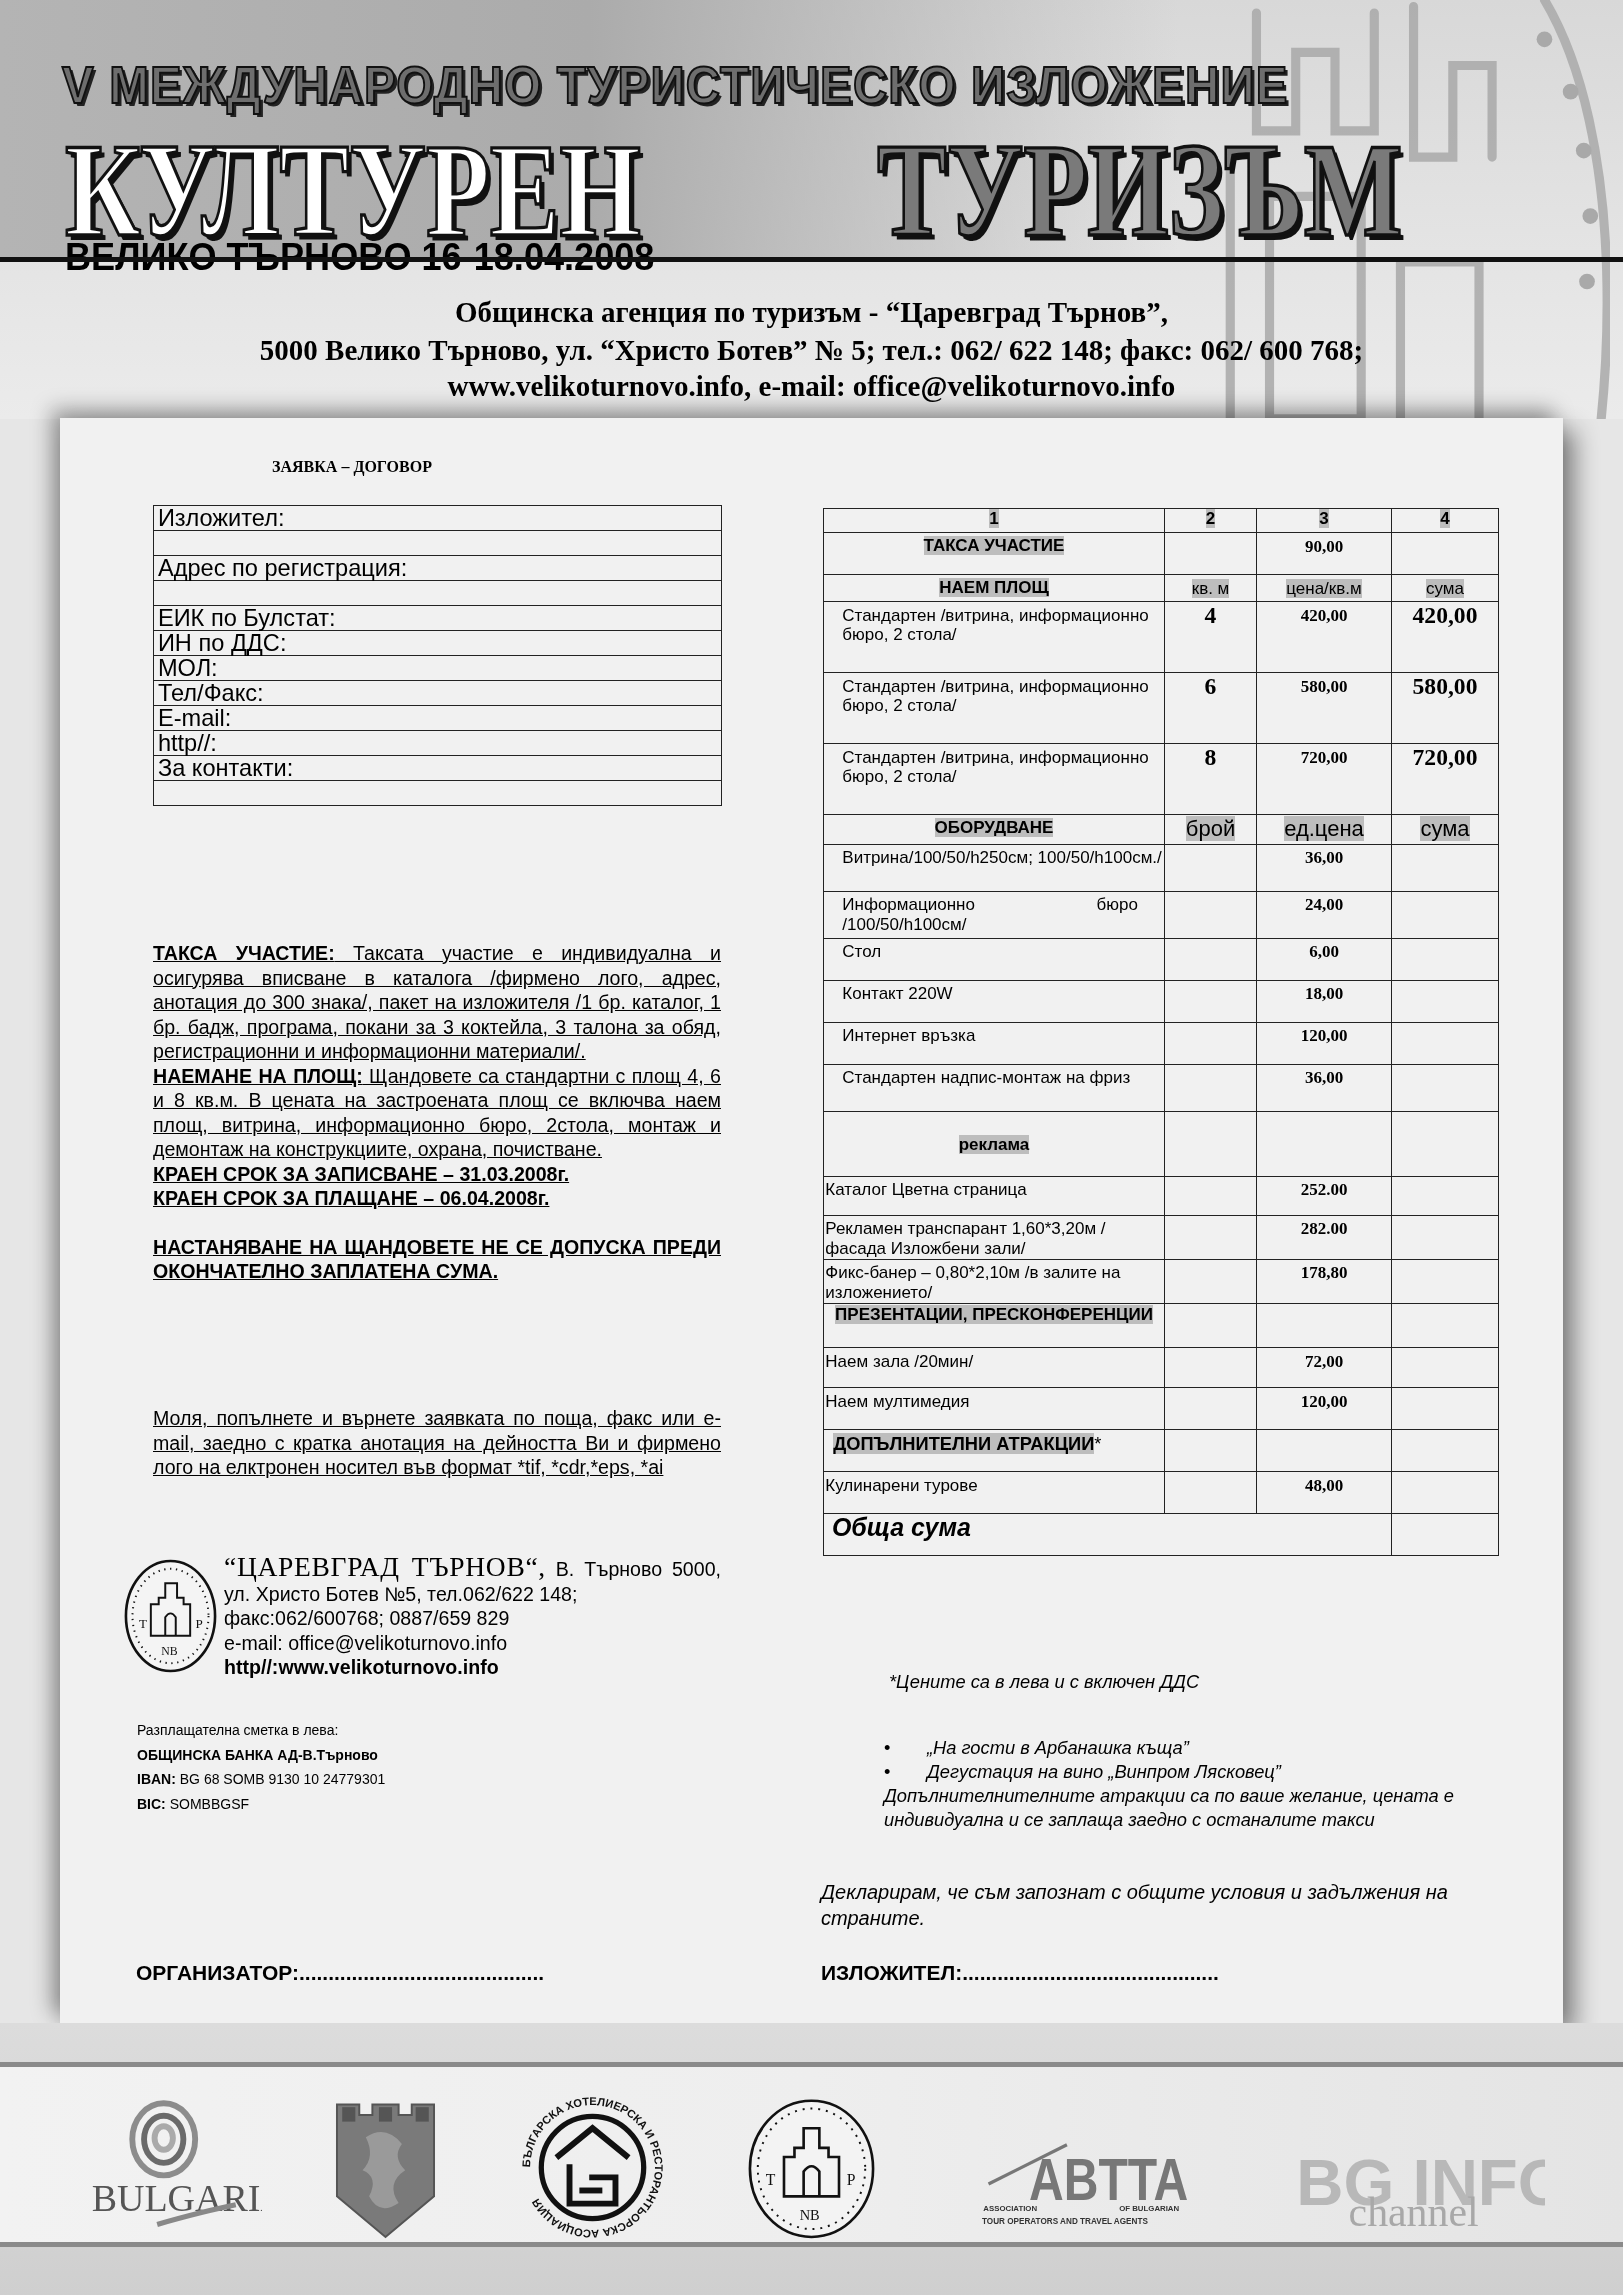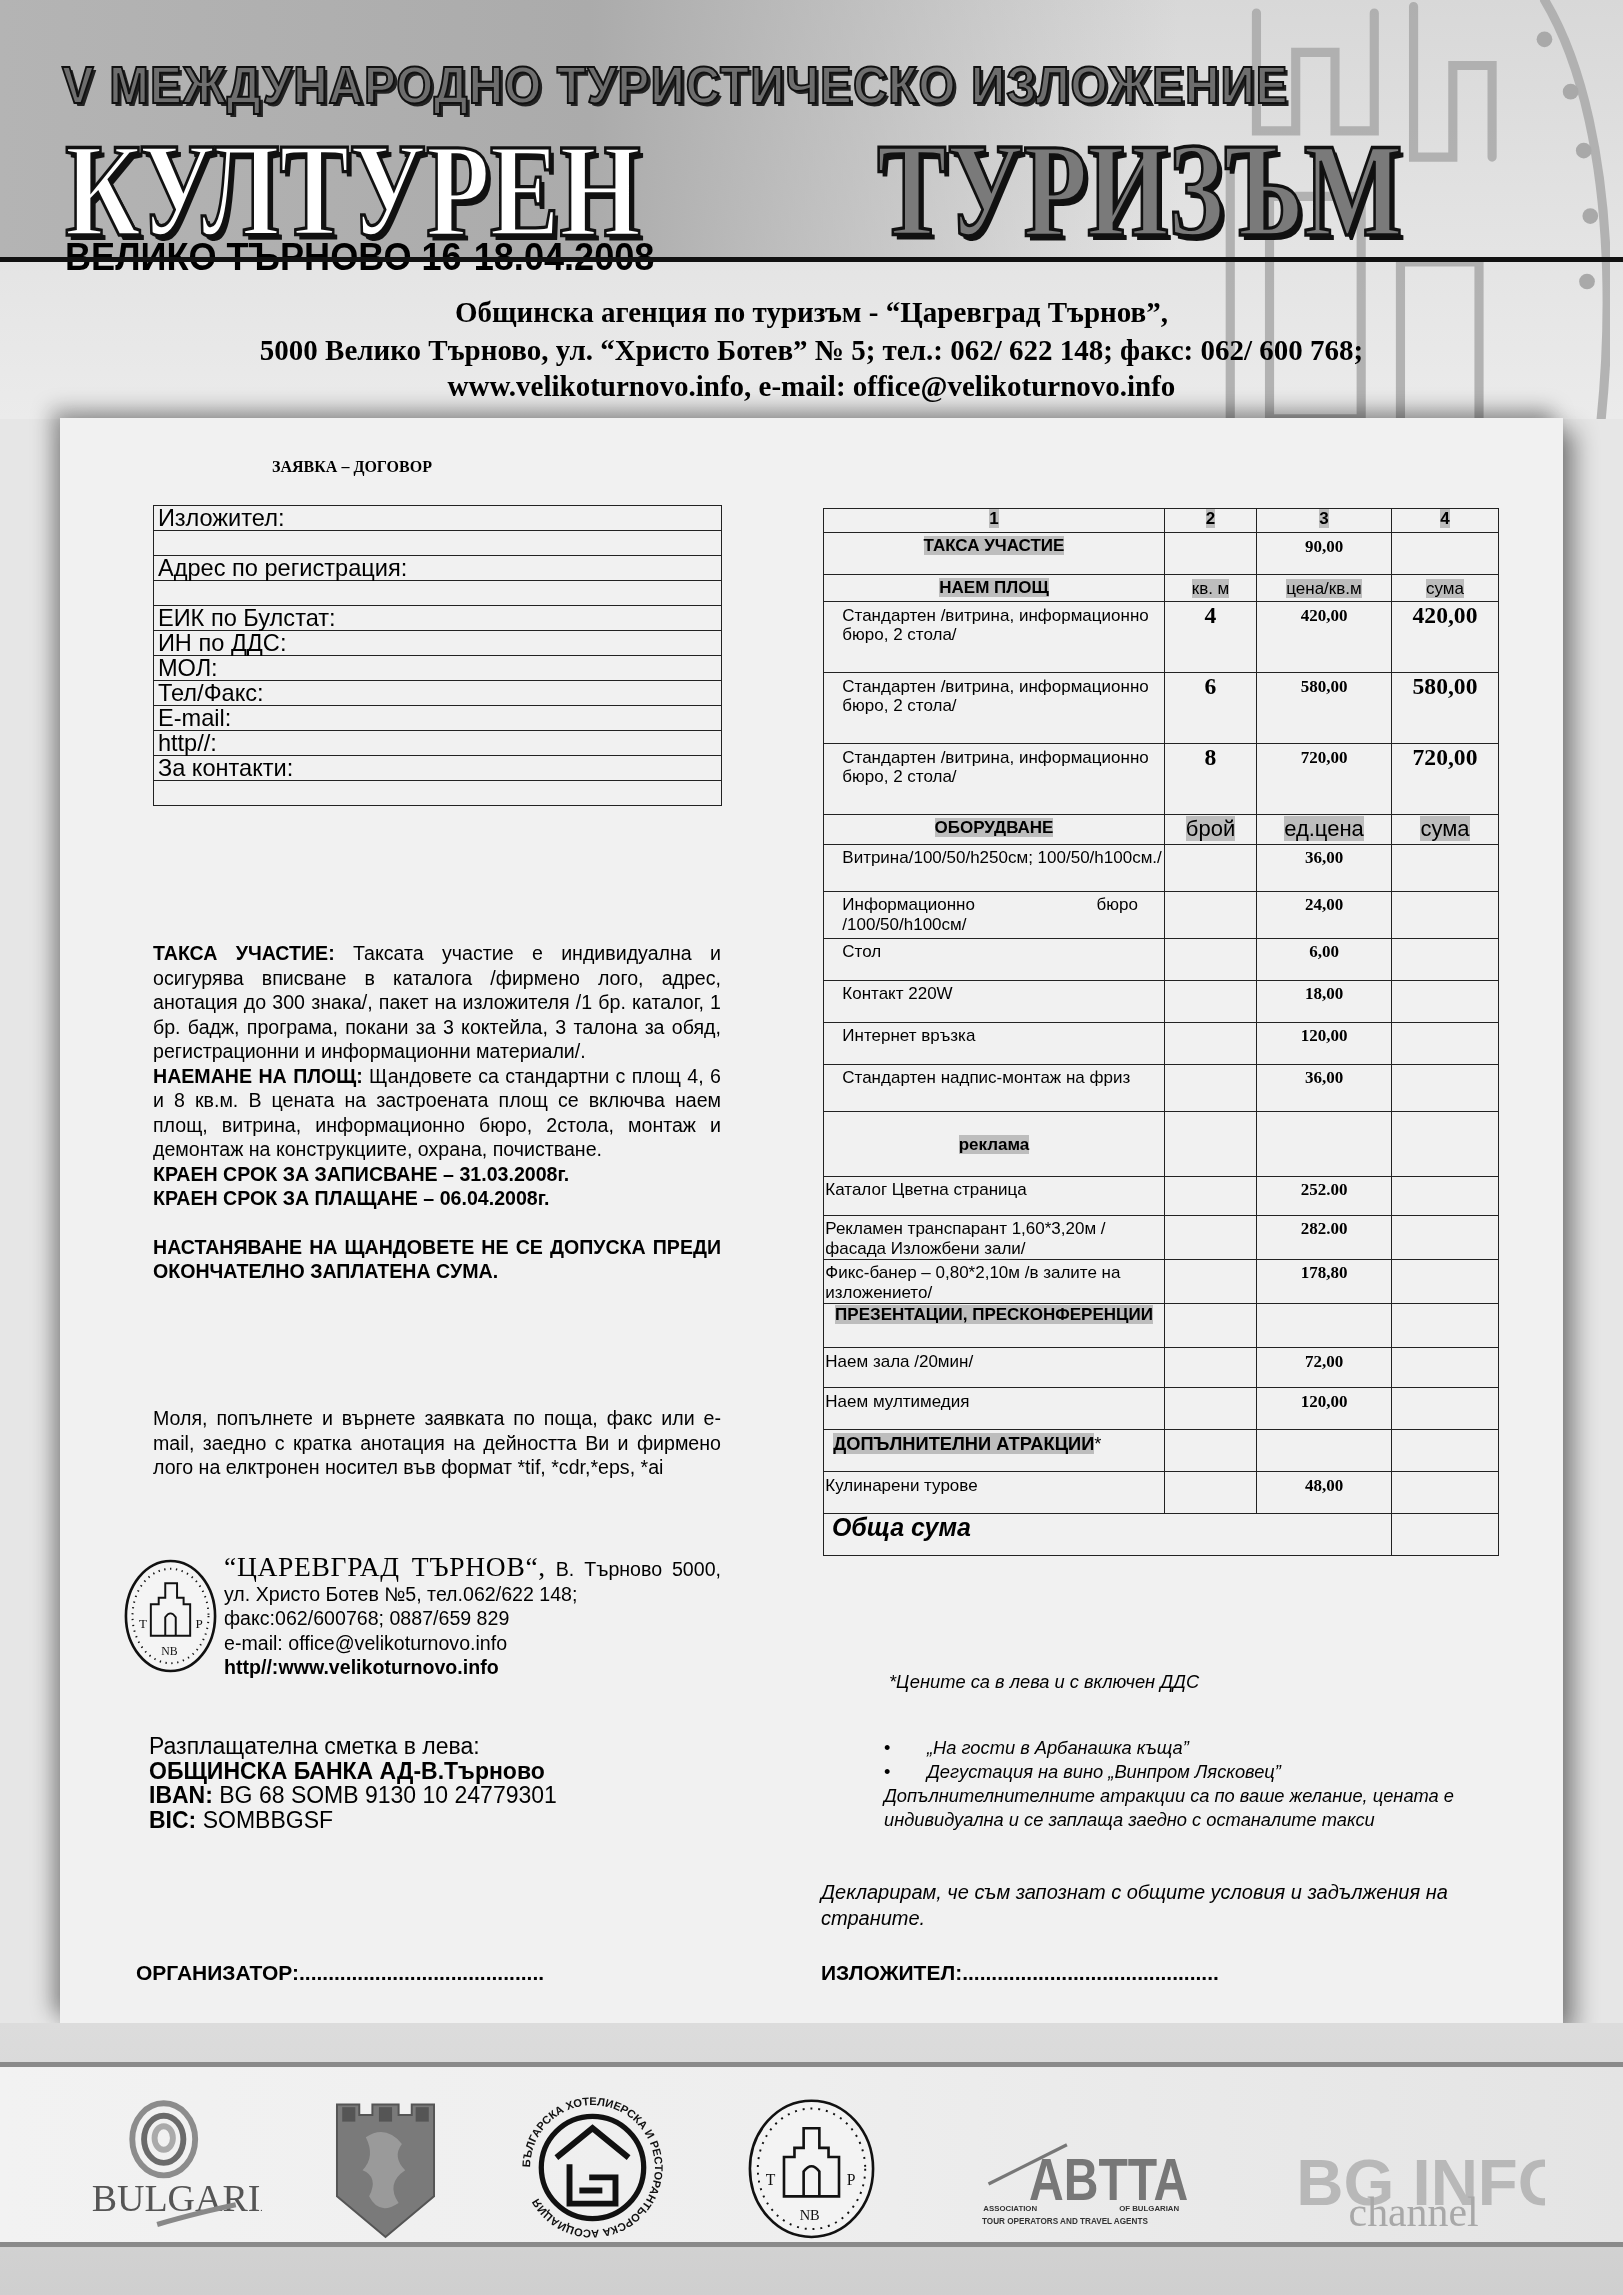--- a/index.html
+++ b/index.html
@@ -70,32 +70,33 @@
     left: 153px; top: 505px; width: 569px; border-collapse: collapse;
   }
   #exhibitor-form td {
     border: 1.3px solid #222; height: 24px; padding: 0 0 0 3.9px;
     font-size: 23.6px; line-height: 24px; vertical-align: top;
   }
 
   .left-text {
     left: 153px; width: 568px; font-size: 19.6px; line-height: 24.5px;
     text-align: justify;
+    text-decoration: underline;
   }
   .left-text b { font-weight: bold; }
   .left-text p { margin: 0; }
 
   #coin-small { left: 122px; top: 1557px; width: 97px; height: 118px; }
   #org-block {
     left: 224px; top: 1555px; width: 497px; font-size: 19.6px; line-height: 24.5px;
   }
   #org-block .org-name {
     font-family: "Liberation Serif", serif; font-size: 27.5px; letter-spacing: 0.7px;
   }
-  #bank-block { left: 149px; top: 1718px; width: 589px; font-size: 23px; line-height: 24.5px; margin-top: 16px; }
+  #bank-block { left: 137px; top: 1718px; width: 589px; font-size: 14px; line-height: 24.5px; }
 
   
   #price-table {
     left: 823px; top: 508px; width: 675px; border-collapse: collapse;
     table-layout: fixed;
   }
   #price-table td {
     border: 1.3px solid #222; padding: 0; vertical-align: top;
     font-size: 17px; line-height: 19.6px;
   }

